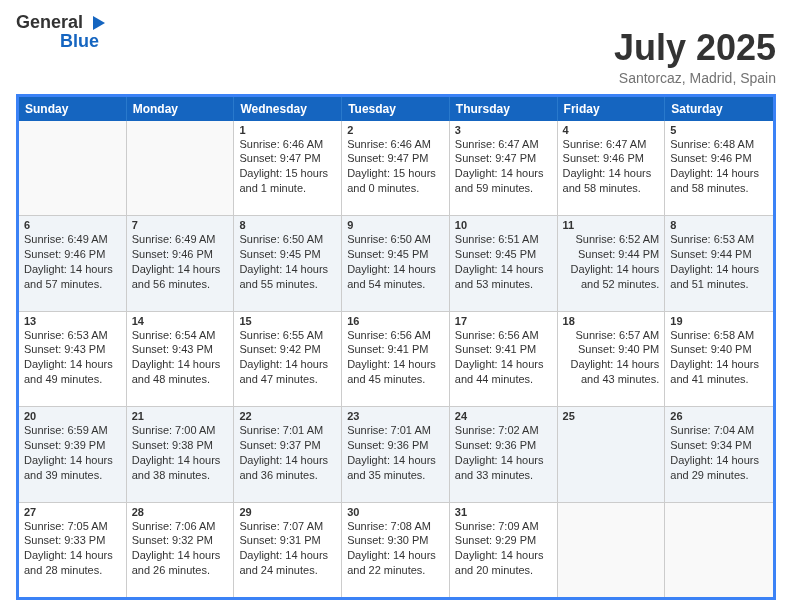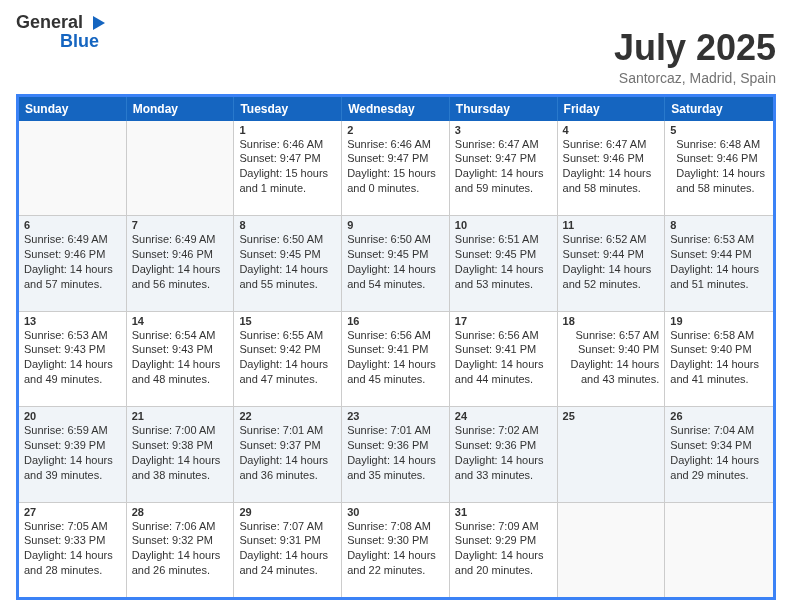--- a/index.html
+++ b/index.html
@@ -124,22 +124,22 @@
     <div class="title-block">
       <div class="month-title">July 2025</div>
       <div class="location">Santorcaz, Madrid, Spain</div>
     </div>
   </div>
 
   <div class="calendar">
     <div class="cal-header">
     <div class="cal-header-cell">Sunday</div>
         <div class="cal-header-cell">Monday</div>
+        <div class="cal-header-cell">Wednesday</div>
         <div class="cal-header-cell">Tuesday</div>
-        <div class="cal-header-cell">Wednesday</div>
         <div class="cal-header-cell">Thursday</div>
         <div class="cal-header-cell">Friday</div>
         <div class="cal-header-cell">Saturday</div>
       </div>
     <div class="cal-body">
     <div class="cal-row">
           <div class="cal-cell empty"></div>
           <div class="cal-cell empty"></div>
           <div class="cal-cell">
             <div class="day-number">1</div>
@@ -160,21 +160,21 @@
 Daylight: 14 hours and 59 minutes.</div>
           </div>
           <div class="cal-cell">
             <div class="day-number">4</div>
             <div class="day-info" style="white-space: pre-line;">Sunrise: 6:47 AM
 Sunset: 9:46 PM
 Daylight: 14 hours and 58 minutes.</div>
           </div>
           <div class="cal-cell">
             <div class="day-number">5</div>
-            <div class="day-info" style="white-space: pre-line; margin-left: 6px;">Sunrise: 6:48 AM
+            <div class="day-info" style="white-space: pre-line;">Sunrise: 6:48 AM
 Sunset: 9:46 PM
 Daylight: 14 hours and 58 minutes.</div>
           </div>
         </div>
         <div class="cal-row">
           <div class="cal-cell alt-row">
             <div class="day-number">6</div>
             <div class="day-info" style="white-space: pre-line;">Sunrise: 6:49 AM
 Sunset: 9:46 PM
 Daylight: 14 hours and 57 minutes.</div>
@@ -198,21 +198,21 @@
 Daylight: 14 hours and 54 minutes.</div>
           </div>
           <div class="cal-cell alt-row">
             <div class="day-number">10</div>
             <div class="day-info" style="white-space: pre-line;">Sunrise: 6:51 AM
 Sunset: 9:45 PM
 Daylight: 14 hours and 53 minutes.</div>
           </div>
           <div class="cal-cell alt-row">
             <div class="day-number">11</div>
-            <div class="day-info" style="white-space: pre-line;">Sunrise: 6:52 AM
+            <div class="day-info" style="white-space: pre-line; text-align: right;">Sunrise: 6:52 AM
 Sunset: 9:44 PM
 Daylight: 14 hours and 52 minutes.</div>
           </div>
           <div class="cal-cell alt-row">
             <div class="day-number">8</div>
             <div class="day-info" style="white-space: pre-line;">Sunrise: 6:53 AM
 Sunset: 9:44 PM
 Daylight: 14 hours and 51 minutes.</div>
           </div>
         </div>

